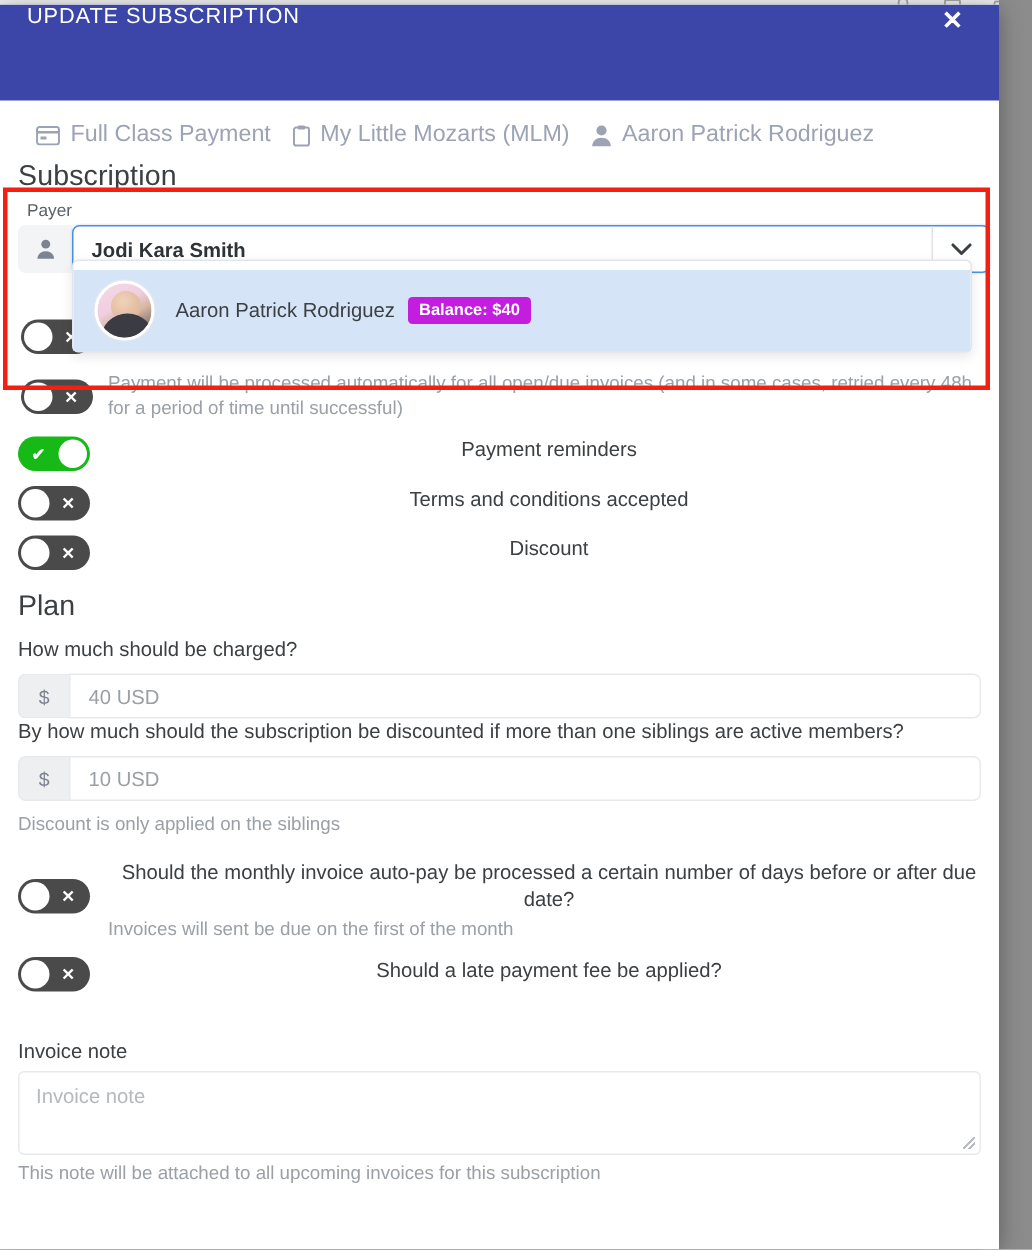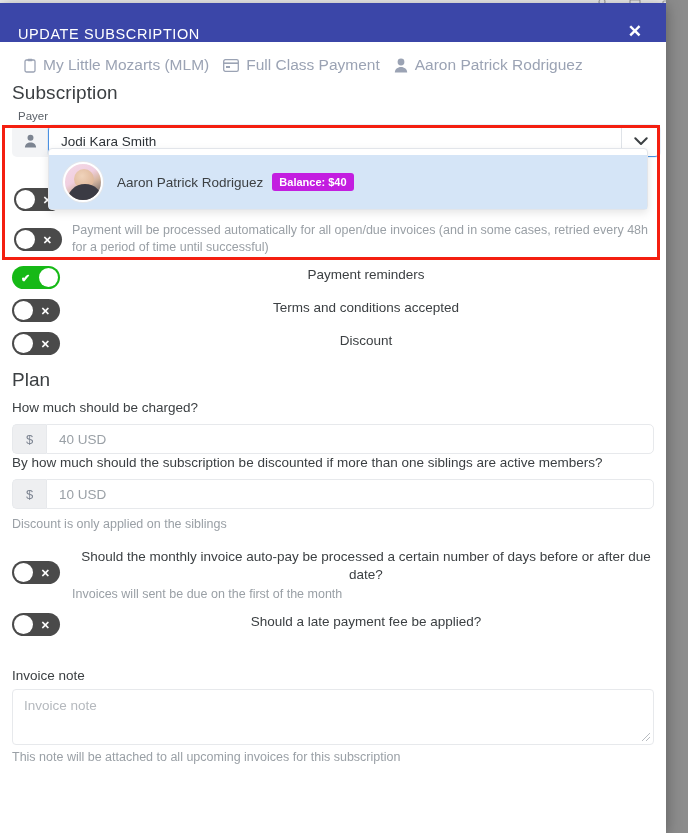--- a/index.html
+++ b/index.html
@@ -22,21 +22,21 @@
   .bg-divider { position:absolute; height:1px; background:#e6e6e6; }
   .bg-panel { position:absolute; background:#f2f2f2; }
 
   
   .modal {
     position: absolute; left: 0; top: 3px; width: 666px; height: 830px;
     background: #ffffff; box-shadow: 0 2px 14px rgba(0,0,0,.35);
     overflow: hidden;
   }
   .modal-header {
-    height: 39px; background: #3b46a8; display: flex; align-items: flex-end;
+    height: 64px; background: #3b46a8; display: flex; align-items: flex-start;
     padding: 0 18px; justify-content: space-between;
   }
   .modal-title {
     color: #ffffff; font-size: 14.5px; letter-spacing: .6px; font-weight: 400;
   }
   .modal-close {
     color: #ffffff; font-size: 17px; line-height: 1; cursor: pointer;
     padding: 2px 6px; font-weight: bold; background: none; border: none;
   }
   .modal-body { padding: 0 6px; position: relative; }
@@ -50,21 +50,21 @@
   .crumb svg { display:block; }
 
   .section-title {
     font-size: 19px; color: #3c4043; font-weight: 400;
     padding: 2px 0 6px 6px; letter-spacing: .1px;
   }
   .field-label { font-size: 11.5px; color: #5b6168; padding-left: 6px; margin-bottom: 3px; }
 
   
   .payer-wrap { position: relative; padding-left: 6px; }
-  .payer-row { display: flex; align-items: stretch; height: 32px; }
+  .payer-row { display: flex; align-items: stretch; height: 32px; font-weight: bold; }
   .payer-icon {
     width: 36px; background: #f3f4f6; border-radius: 5px 0 0 5px;
     display: flex; align-items: center; justify-content: center; color: #7c8491;
   }
   .payer-input {
     flex: 1; border: 1px solid #4a90e2; border-radius: 5px; background: #fff;
     display: flex; align-items: center; padding: 0 0 0 12px; position: relative;
     box-shadow: 0 0 0 1px rgba(74,144,226,.12);
   }
   .payer-value { font-size: 13.5px; color: #2e3338; }
@@ -191,36 +191,36 @@
     <div class="modal-header">
       <div class="modal-title">UPDATE SUBSCRIPTION</div>
       <button class="modal-close">✕</button>
     </div>
 
     <div class="modal-body">
 
       <div class="breadcrumb">
         <div class="crumb">
           <span>
-            <svg width="12" height="15" viewBox="0 0 12 15" fill="none" stroke="#9ba3b4" stroke-width="1.3">
-              <rect x="1" y="2" width="10" height="12" rx="1.4"></rect>
-              <rect x="3.6" y="0.7" width="4.8" height="2.6" rx="0.7" fill="#9ba3b4" stroke="none"></rect>
-            </svg>
-          </span>
-          <span>My Little Mozarts (MLM)</span>
-        </div>
-        <div class="crumb">
-          <span>
             <svg width="16" height="13" viewBox="0 0 16 13" fill="none" stroke="#9ba3b4" stroke-width="1.3">
               <rect x="0.7" y="0.7" width="14.6" height="11.6" rx="1.6"></rect>
               <path d="M0.7 4.2h14.6" stroke-width="1.6"></path>
               <rect x="3" y="7" width="4" height="2" fill="#9ba3b4" stroke="none"></rect>
             </svg>
           </span>
           <span>Full Class Payment</span>
+        </div>
+        <div class="crumb">
+          <span>
+            <svg width="12" height="15" viewBox="0 0 12 15" fill="none" stroke="#9ba3b4" stroke-width="1.3">
+              <rect x="1" y="2" width="10" height="12" rx="1.4"></rect>
+              <rect x="3.6" y="0.7" width="4.8" height="2.6" rx="0.7" fill="#9ba3b4" stroke="none"></rect>
+            </svg>
+          </span>
+          <span>My Little Mozarts (MLM)</span>
         </div>
         <div class="crumb">
           <span>
             <svg width="14" height="15" viewBox="0 0 14 15" fill="#9ba3b4">
               <circle cx="7" cy="4" r="3.4"></circle>
               <path d="M0.8 14.5c0-3.4 2.8-5.6 6.2-5.6s6.2 2.2 6.2 5.6z"></path>
             </svg>
           </span>
           <span>Aaron Patrick Rodriguez</span>
         </div>

